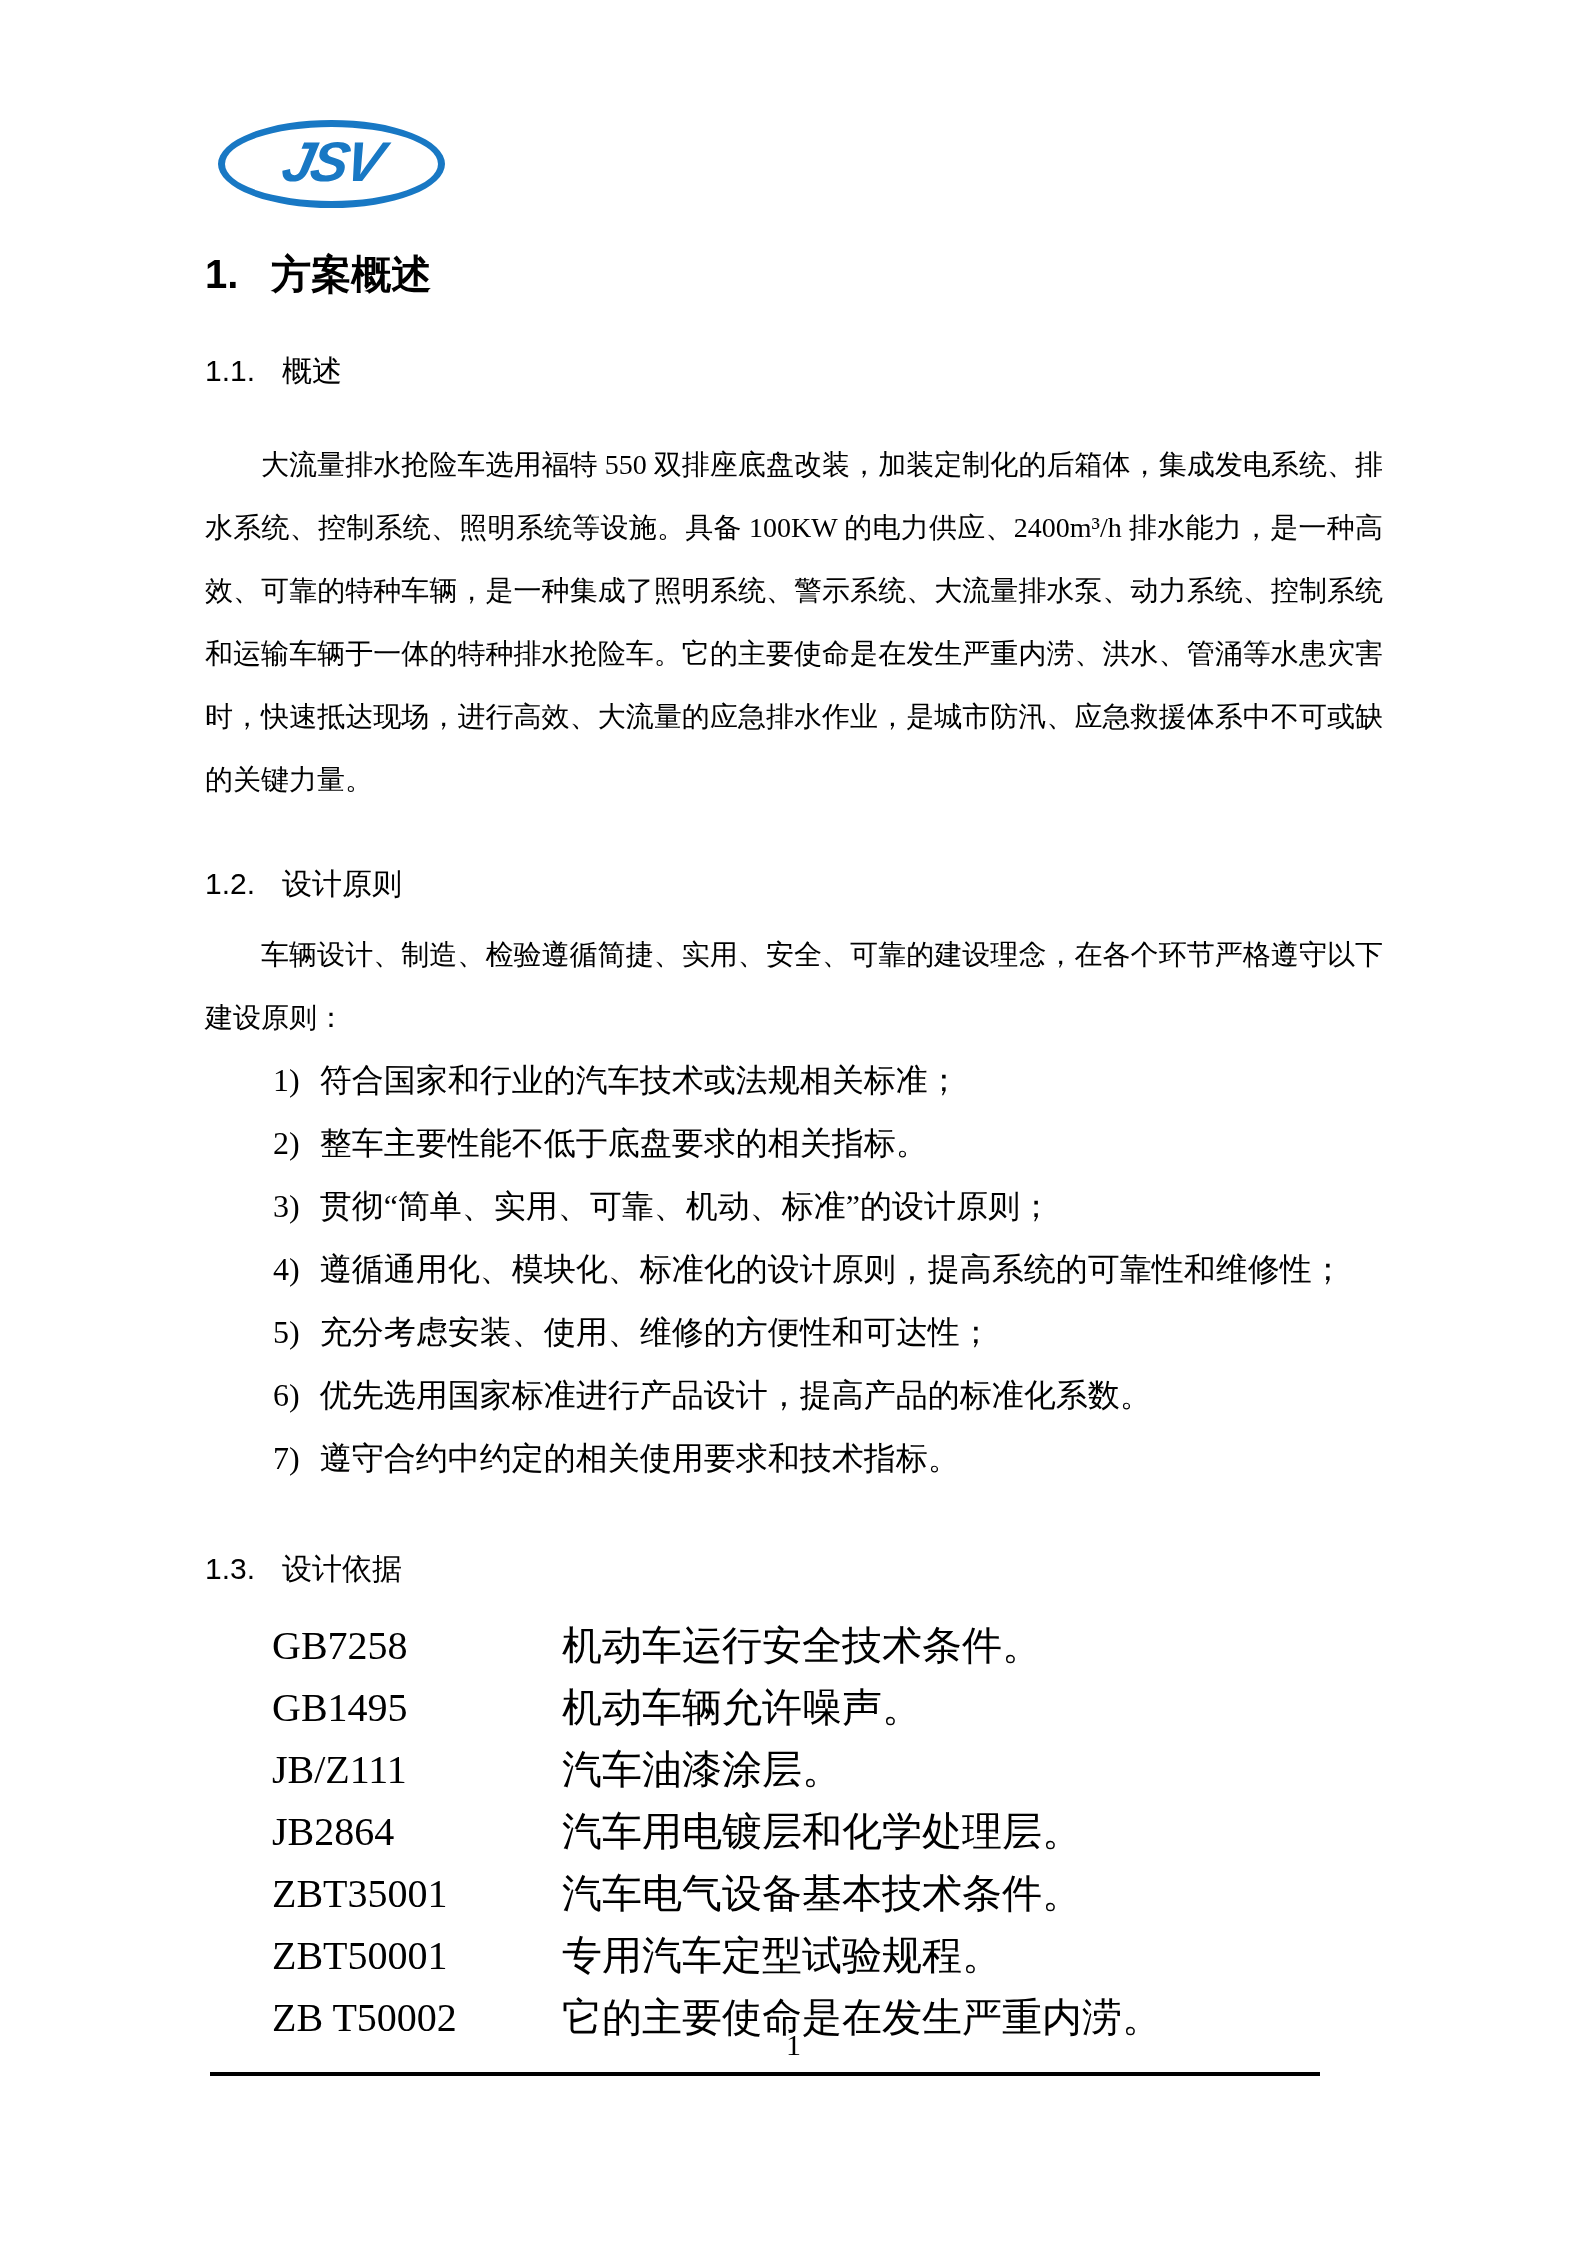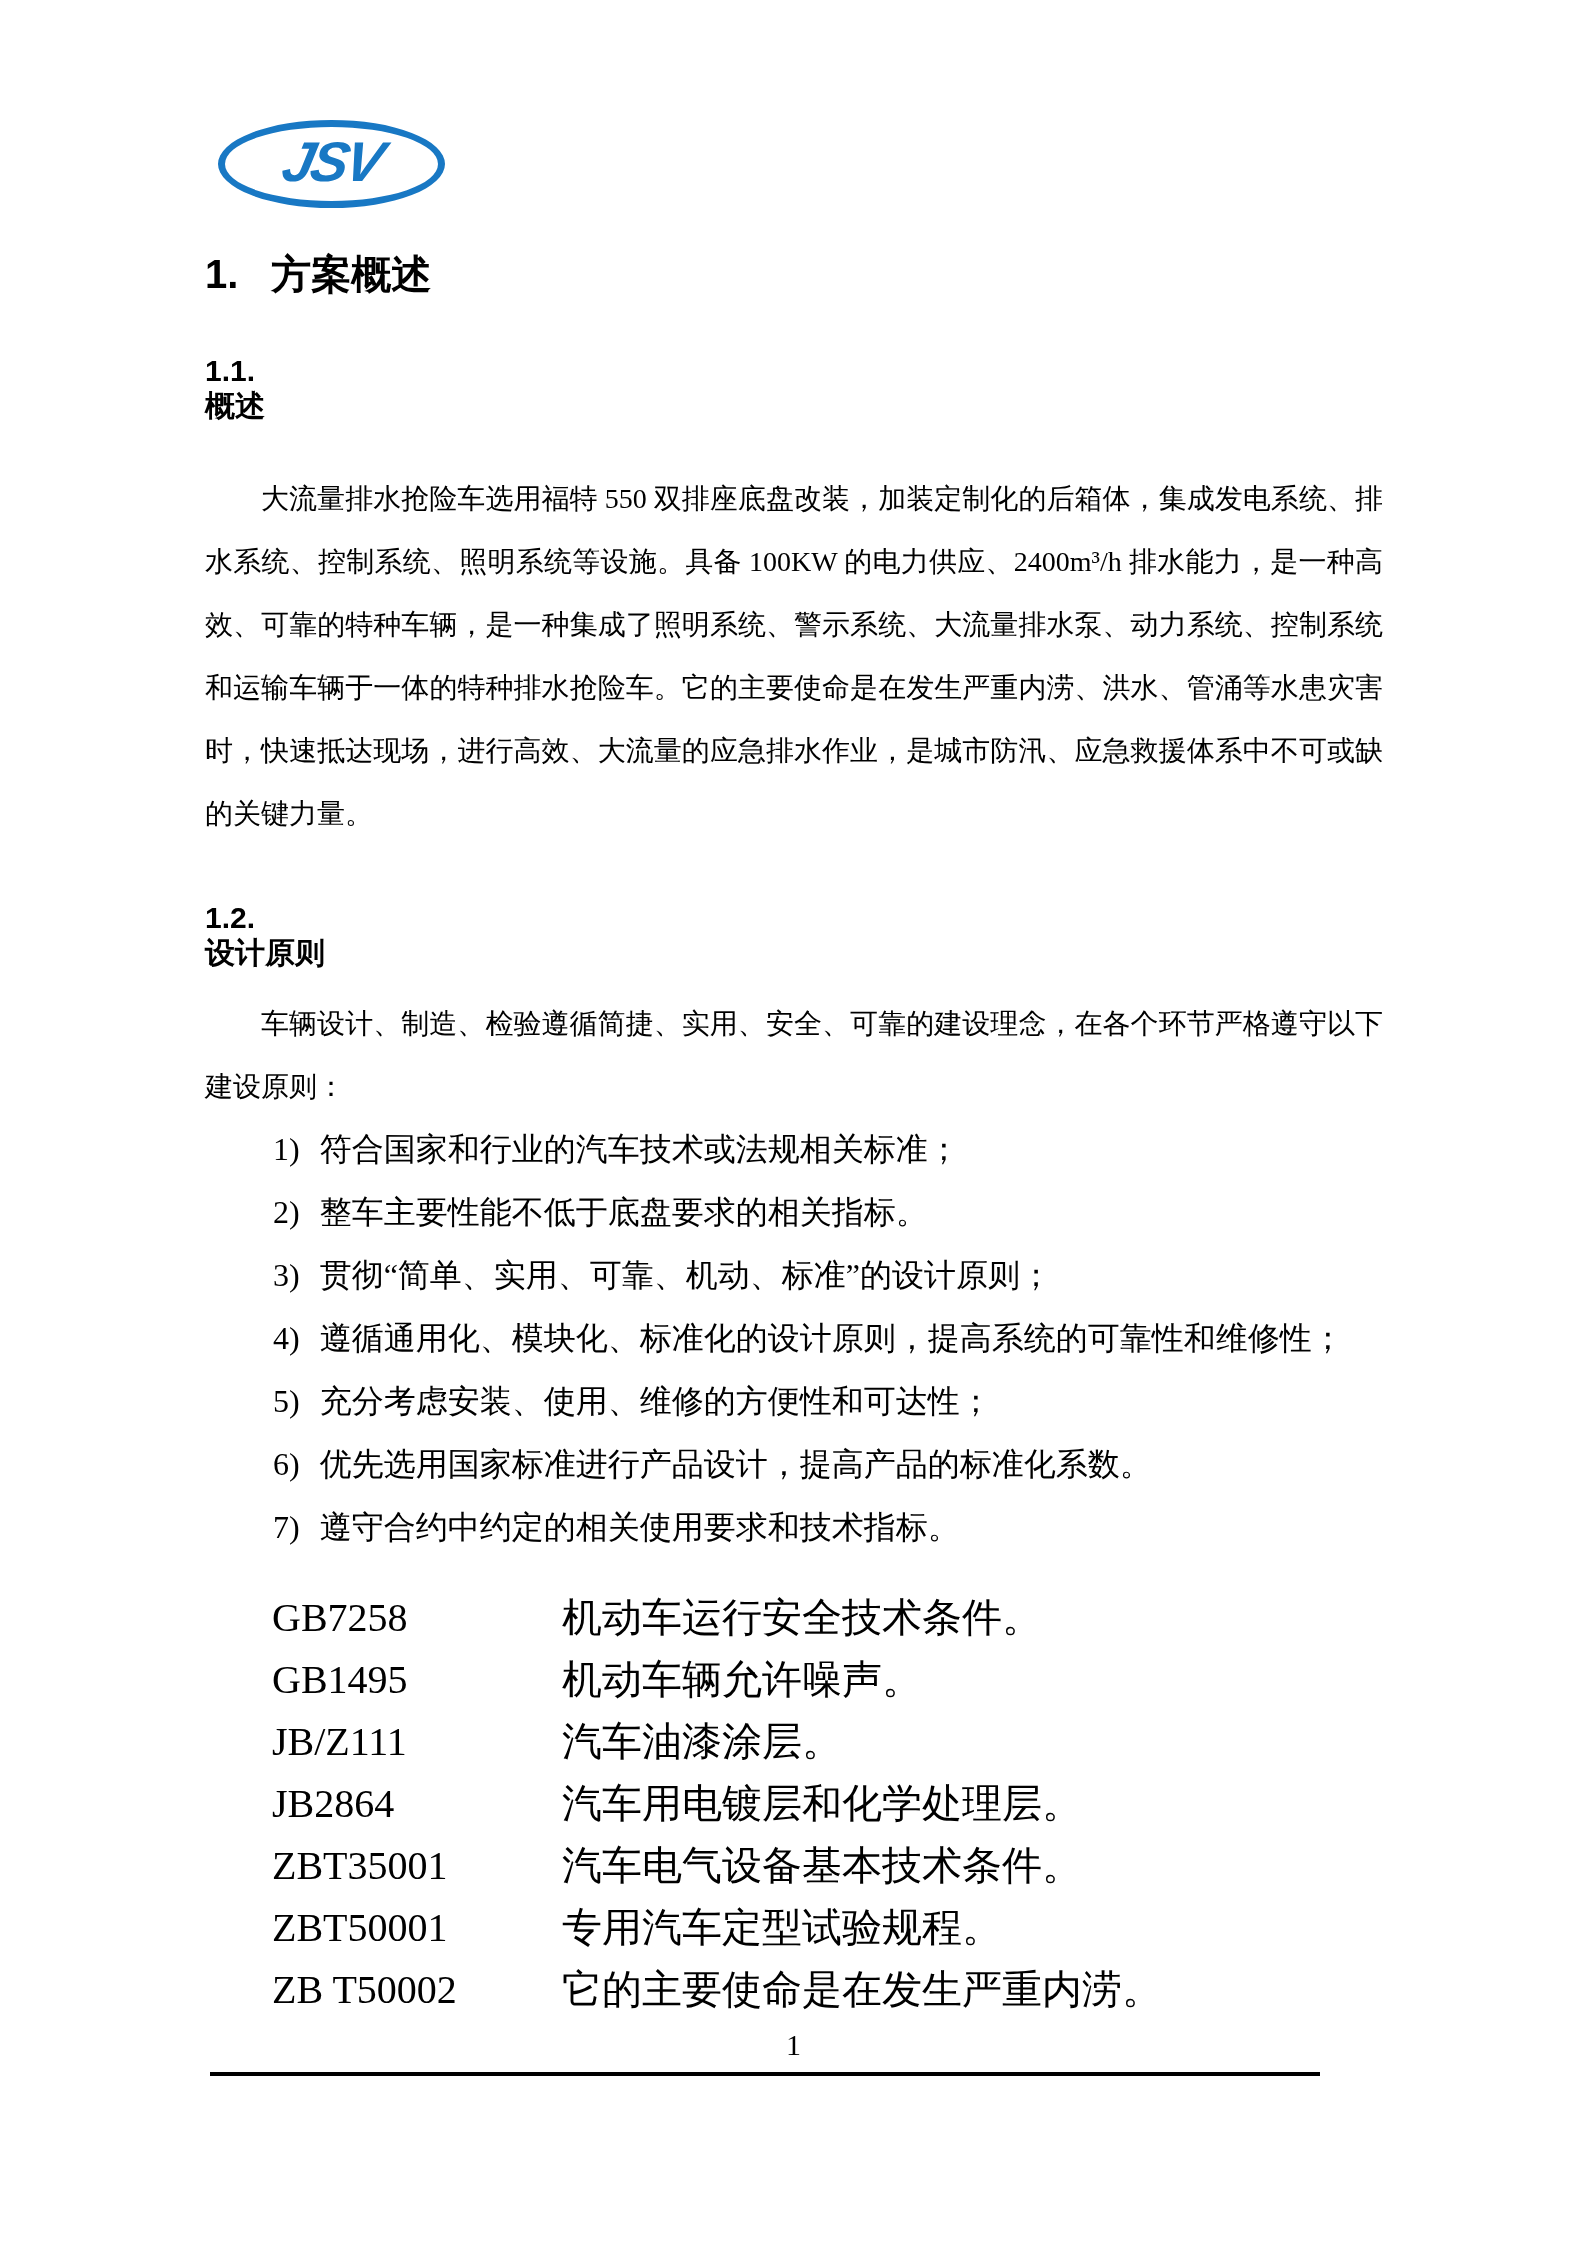--- a/index.html
+++ b/index.html
@@ -45,26 +45,25 @@
     font-family: "Liberation Sans", "DejaVu Sans", sans-serif;
     font-weight: bold;
     font-size: 40px;
     line-height: 1.1;
     display: flex;
     align-items: baseline;
   }
   .h1 .num { margin-right: 33px; }
   .h2 {
     font-family: "Liberation Sans", "DejaVu Sans", sans-serif;
-    font-weight: bold;
+    font-weight: normal;
     font-size: 30px;
     line-height: 1.15;
     display: flex;
     align-items: baseline;
-    flex-direction: column;
   }
   .h2 .num { margin-right: 27px; }
   .h2-overview   { margin-top: 58px; }
   .h2-principles { margin-top: 56px; }
   .h2-basis      { margin-top: 62px; }
   
   .body-text {
     font-size: 28px;
     line-height: 63px;
     text-align: justify;
@@ -164,20 +163,24 @@
     <div class="principle-item">
       <span class="li-num">6)</span>
       <span>优先选用国家标准进行产品设计，提高产品的标准化系数。</span>
     </div>
     <div class="principle-item">
       <span class="li-num">7)</span>
       <span>遵守合约中约定的相关使用要求和技术指标。</span>
     </div>
   </div>
 
+  <div class="h2 h2-basis">
+    <span class="num">1.3.</span>
+    <span>设计依据</span>
+  </div>
 
   <div class="standards">
     <div class="standard-row">
       <span class="standard-code">GB7258</span>
       <span class="standard-desc">机动车运行安全技术条件。</span>
     </div>
     <div class="standard-row">
       <span class="standard-code">GB1495</span>
       <span class="standard-desc">机动车辆允许噪声。</span>
     </div>

